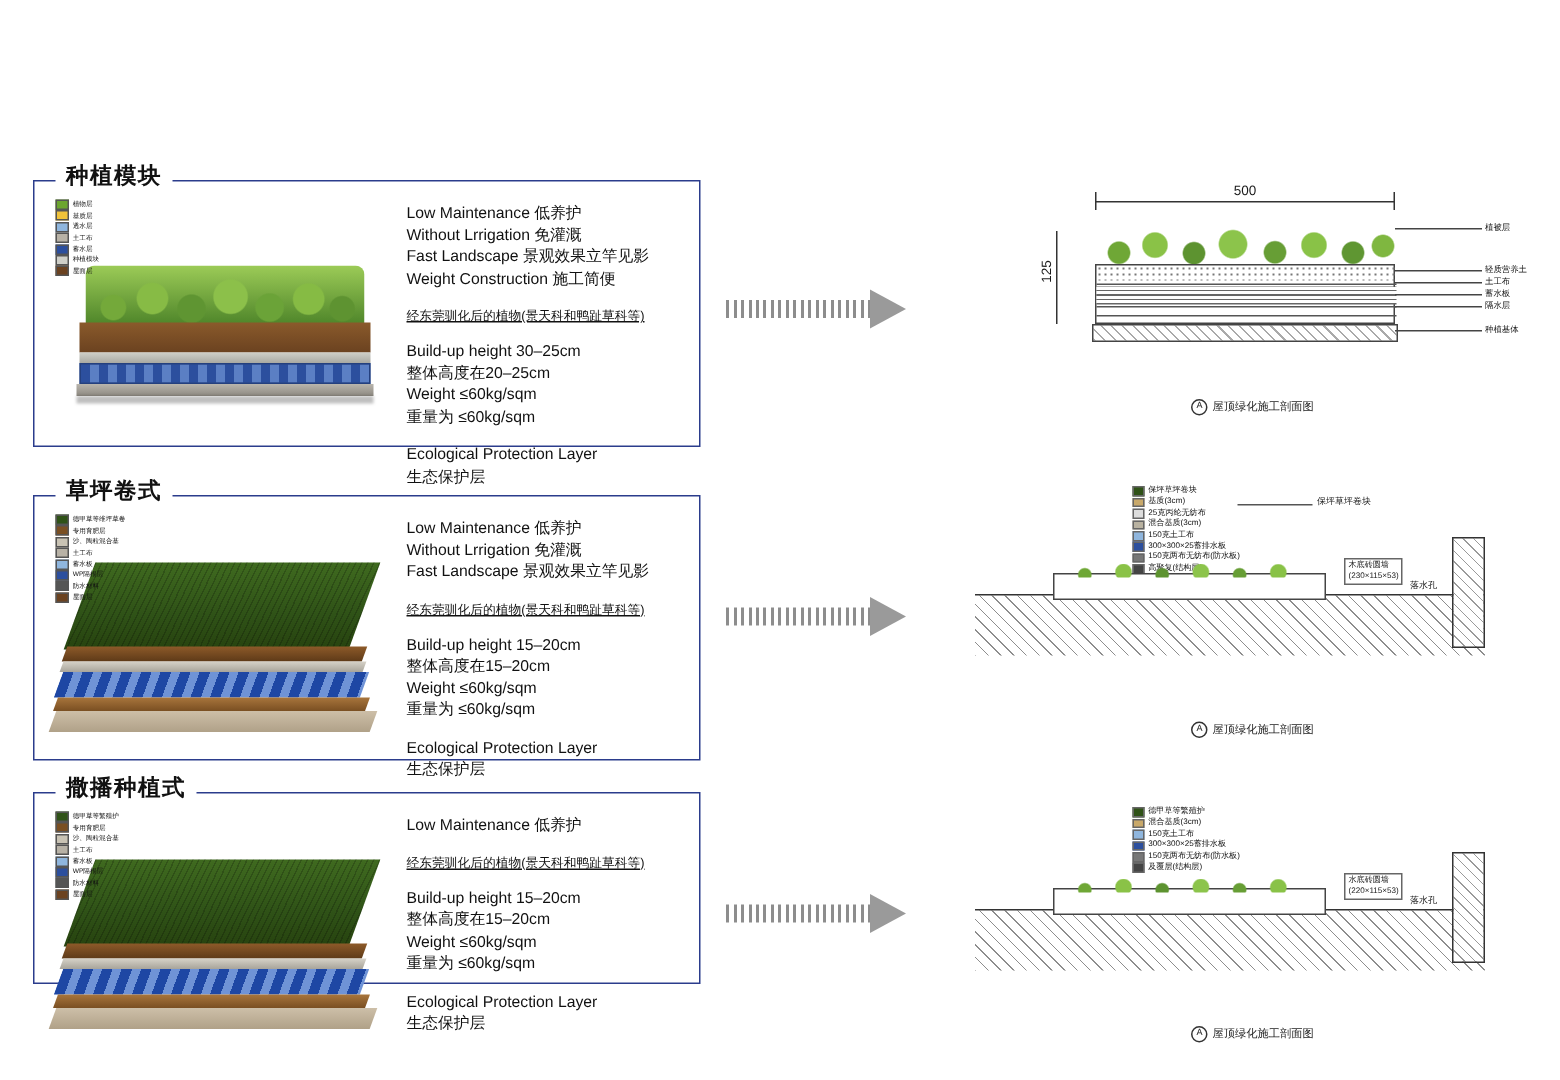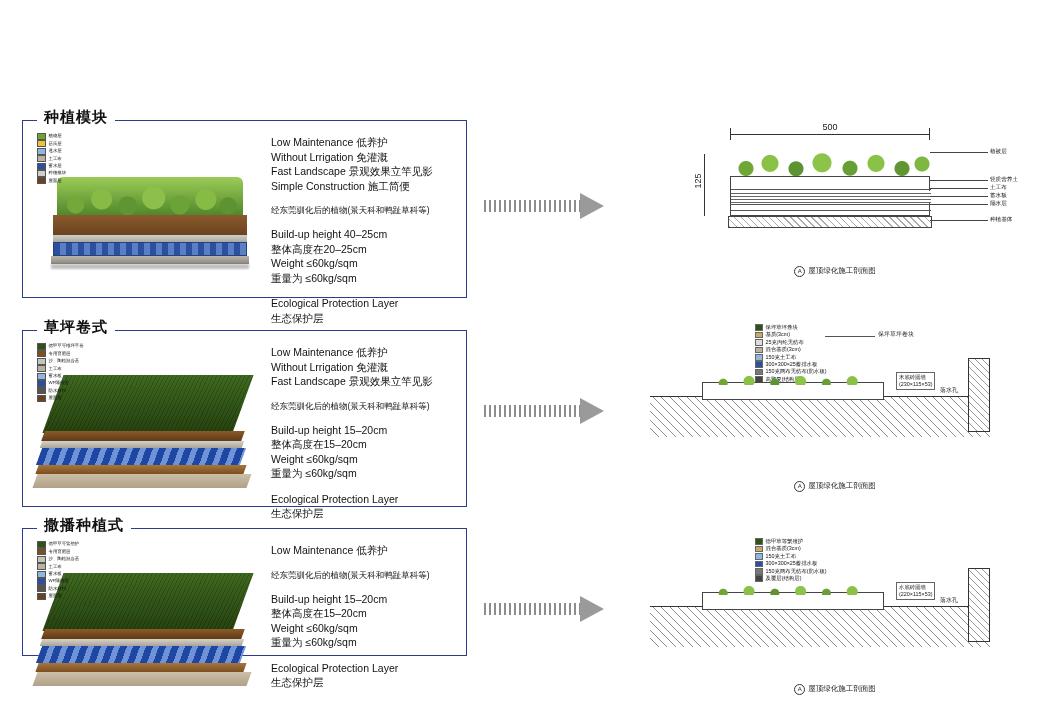--- a/index.html
+++ b/index.html
@@ -119,21 +119,21 @@
   
   .txt{
     position:absolute;left:248px;top:14px;
     width:188px;
     font-size:10.5px;
     line-height:14.5px;
     color:#111;
   }
   .txt .grp{margin-bottom:11px;}
   .txt .line{white-space:nowrap;}
-  .txt .small{font-size:8.5px;line-height:12px;}
+  .txt .small{font-size:8.5px;line-height:12px;text-decoration:underline;}
 
   
   .arrow{position:absolute;top:50%;transform:translateY(-50%);left:484px;width:130px;height:26px;}
   .arrow .dash{
     position:absolute;left:0;top:7px;width:98px;height:12px;
     background:repeating-linear-gradient(90deg,#8d8d8d 0 2px,#ffffff 2px 5px);
   }
   .arrow .head{
     position:absolute;left:96px;top:0;width:0;height:0;
     border-top:13px solid transparent;border-bottom:13px solid transparent;
@@ -264,27 +264,27 @@
           <div class="mod-base"></div>
           <div class="mod-shadow"></div>
         </div>
       </div>
 
       <div class="txt">
         <div class="grp">
           <div class="line">Low Maintenance 低养护</div>
           <div class="line">Without Lrrigation 免灌溉</div>
           <div class="line">Fast Landscape 景观效果立竿见影</div>
-          <div class="line">Simple Construction 施工简便</div>
+          <div class="line">Weight Construction 施工简便</div>
         </div>
         <div class="grp small">
           <div class="line">经东莞驯化后的植物(景天科和鸭趾草科等)</div>
         </div>
         <div class="grp">
-          <div class="line">Build-up height 40–25cm</div>
+          <div class="line">Build-up height 30–25cm</div>
           <div class="line">整体高度在20–25cm</div>
           <div class="line">Weight ≤60kg/sqm</div>
           <div class="line">重量为 ≤60kg/sqm</div>
         </div>
         <div class="grp">
           <div class="line">Ecological Protection Layer</div>
           <div class="line">生态保护层</div>
         </div>
       </div>
     </div>

